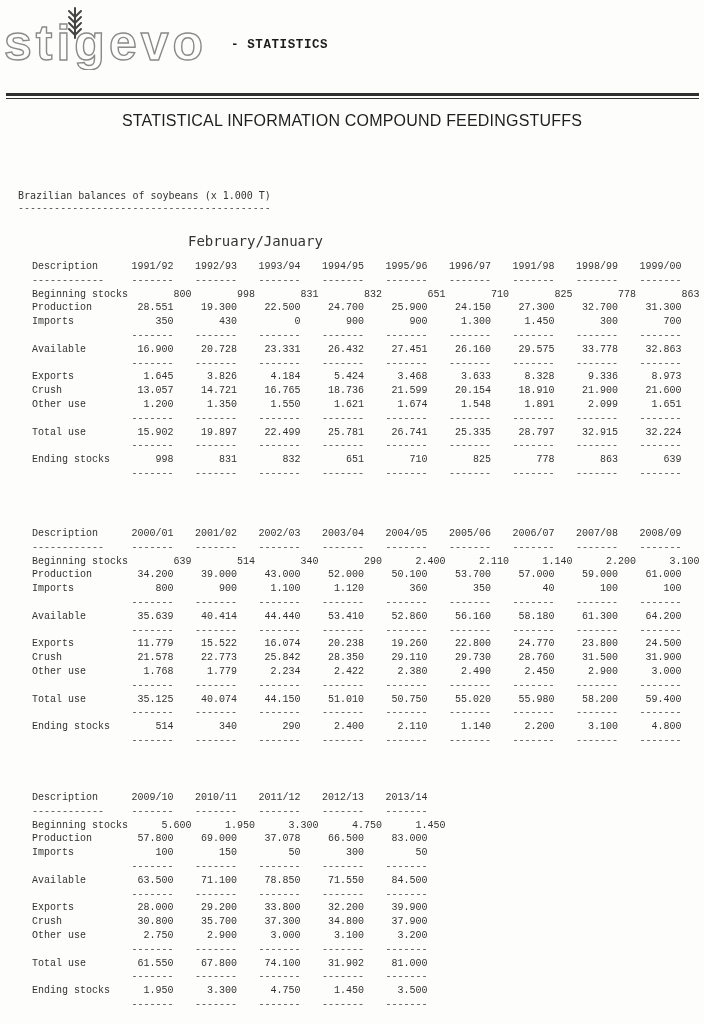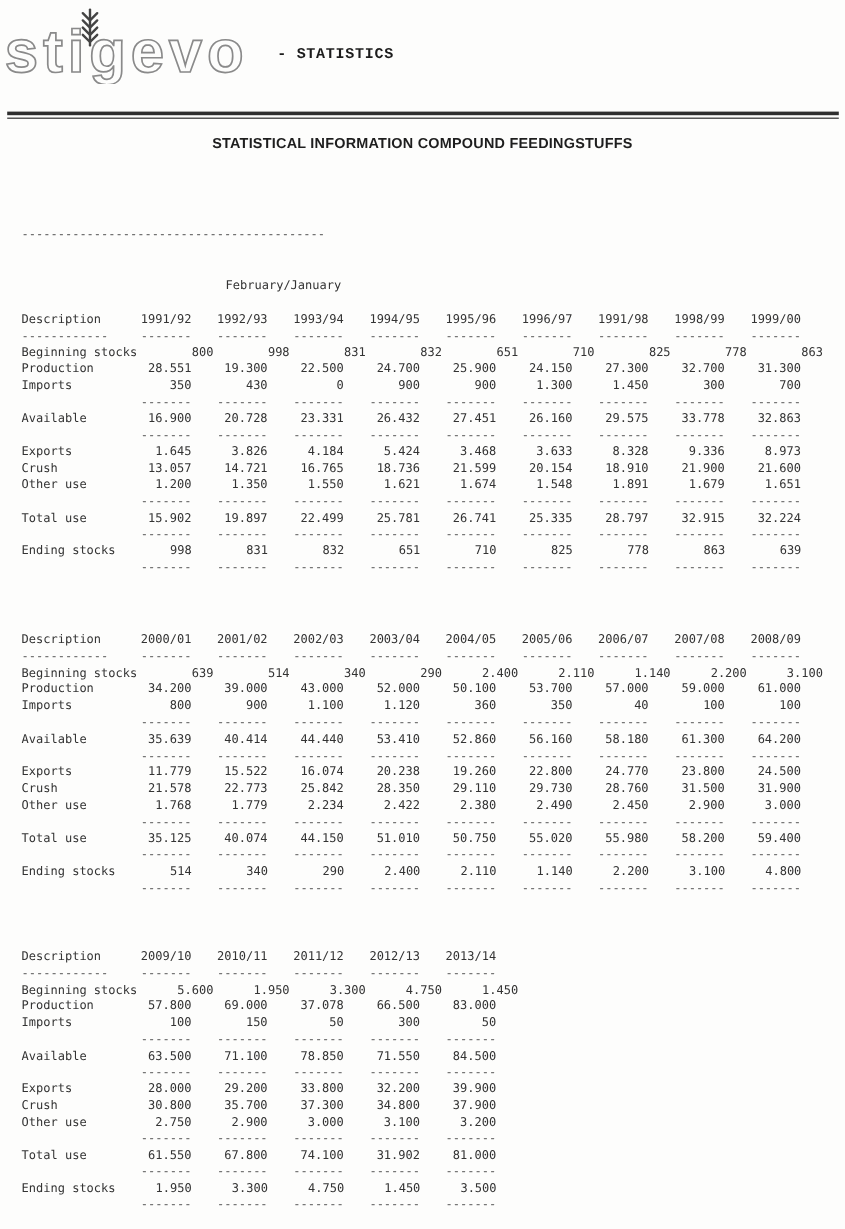--- a/index.html
+++ b/index.html
@@ -31,31 +31,30 @@
   }
   
   .rule { position:absolute; left:6px; right:5px; top:93px; }
   .rule-a { height:2.5px; background:#2f2f2f; margin-bottom:2px; }
   .rule-b { height:1.5px; background:#2f2f2f; }
   
   .doc-title {
     position:absolute; top:112px; left:0; width:704px;
     text-align:center;
     font-family:"Liberation Sans", sans-serif;
-    font-size:12px; letter-spacing:0.2px;
+    font-size:16px; letter-spacing:0.2px;
     color:#1e1e1e;
-    font-weight:bold;
   }
   
   .subtitle-block { position:absolute; left:18px; top:190px; font-size:10px; line-height:12px; }
   .subtitle-dashes { color:#4a4a4a; letter-spacing:0; }
   
-  .period { position:absolute; left:188px; top:233px; font-size:10px; }
+  .period { position:absolute; left:188px; top:233px; font-size:14px; }
   
-  .ttable { position:absolute; left:18px; }
+  .ttable { position:absolute; left:32px;font-family:Liberation Mono, monospace; }
   .t1 { top:260px; }
   .t2 { top:527px; }
   .t3 { top:791px; }
   .trow { display:flex; height:13.8px; line-height:13.8px; font-size:10px; white-space:nowrap; }
   .tlabel { flex:0 0 78px; text-align:left; overflow:visible; }
   .tcell { flex:0 0 63.5px; text-align:right; }
   .dash { color:#4f4f4f; }
 </style>
 </head>
 <body>
@@ -75,20 +74,21 @@
 <div class="logo-suffix">- STATISTICS</div>
 
 <div class="rule">
   <div class="rule-a"></div>
   <div class="rule-b"></div>
 </div>
 
 <div class="doc-title">STATISTICAL INFORMATION COMPOUND FEEDINGSTUFFS</div>
 
 <div class="subtitle-block">
+  <div>Brazilian balances of soybeans (x 1.000 T)</div>
   <div class="subtitle-dashes">------------------------------------------</div>
 </div>
 
 <div class="period">February/January</div>
 
 <div class="ttable t1">
     <div class="trow">
       <span class="tlabel">Description</span>
       <span class="tcell">1991/92</span>
       <span class="tcell">1992/93</span>
@@ -210,21 +210,21 @@
     </div>
     <div class="trow">
       <span class="tlabel">Other use</span>
       <span class="tcell">1.200</span>
       <span class="tcell">1.350</span>
       <span class="tcell">1.550</span>
       <span class="tcell">1.621</span>
       <span class="tcell">1.674</span>
       <span class="tcell">1.548</span>
       <span class="tcell">1.891</span>
-      <span class="tcell">1.679</span>
+      <span class="tcell">2.099</span>
       <span class="tcell">1.651</span>
     </div>
     <div class="trow">
       <span class="tlabel"></span>
       <span class="tcell dash">-------</span>
       <span class="tcell dash">-------</span>
       <span class="tcell dash">-------</span>
       <span class="tcell dash">-------</span>
       <span class="tcell dash">-------</span>
       <span class="tcell dash">-------</span>

